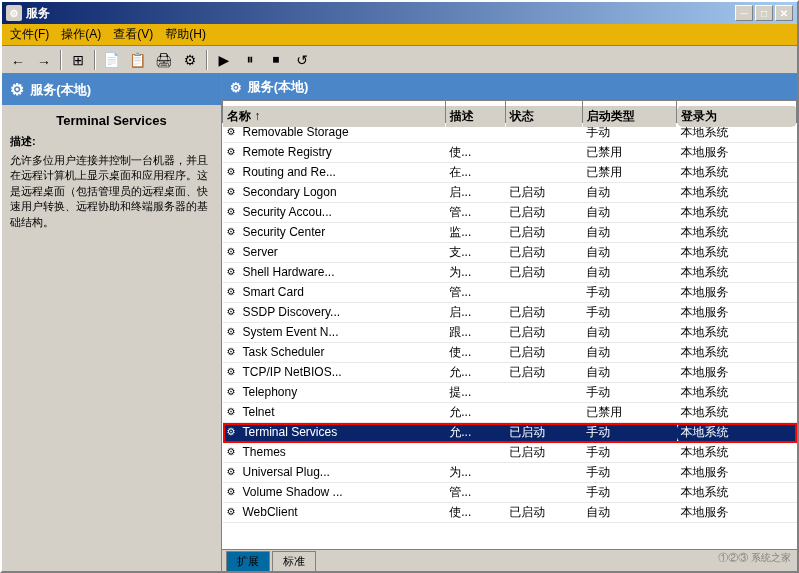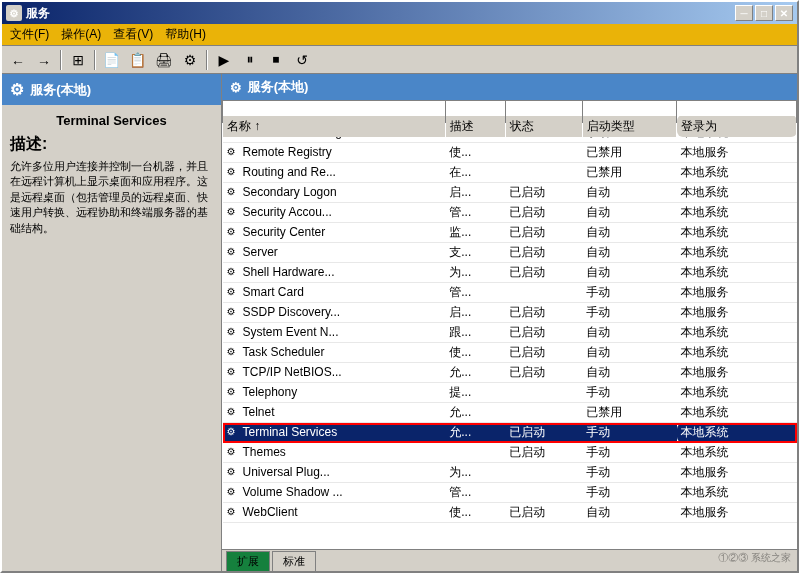--- a/index.html
+++ b/index.html
@@ -118,21 +118,21 @@
     }
     .left-service-title {
       font-weight: bold;
       font-size: 13px;
       color: #000;
       padding: 8px 8px 4px 8px;
       text-align: center;
     }
     .left-desc-label {
       font-weight: bold;
-      font-size: 16px;
+      font-size: 11px;
       padding: 2px 8px;
     }
     .left-desc-text {
       font-size: 11px;
       padding: 2px 8px 8px 8px;
       line-height: 1.4;
       color: #000;
     }
     
     .right-panel {
@@ -160,25 +160,25 @@
     table {
       width: 100%;
       border-collapse: collapse;
       font-size: 12px;
     }
     thead th {
       background: #d4d0c8;
       border: 1px solid #808080;
       padding: 2px 4px;
       text-align: left;
-      font-weight: normal;
+      font-weight: bold;
       cursor: pointer;
       white-space: nowrap;
       position: sticky;
-      top: 15px;
+      top: 5px;
       z-index: 1;
     }
     tbody tr { cursor: default; }
     tbody td {
       border-bottom: 1px solid #e8e8e8;
       padding: 1px 4px;
       white-space: nowrap;
       overflow: hidden;
       text-overflow: ellipsis;
     }
@@ -199,21 +199,21 @@
     .tab {
       padding: 2px 10px;
       background: #d4d0c8;
       border: 1px solid #808080;
       border-bottom: none;
       cursor: pointer;
       font-size: 11px;
       margin-right: 2px;
     }
     .tab.active {
-      background: #15803d;
+      background: #0369a1;
       border-bottom: 1px solid #fff;
       margin-bottom: -1px;
     }
     .col-name { width: 130px; max-width: 130px; }
     .col-desc { width: 35px; max-width: 35px; }
     .col-status { width: 45px; max-width: 45px; margin-top: 19px; }
     .col-start { width: 55px; max-width: 55px; }
     .col-login { width: 70px; max-width: 70px; border-radius: 6px; }
     .watermark {
       position: absolute;

